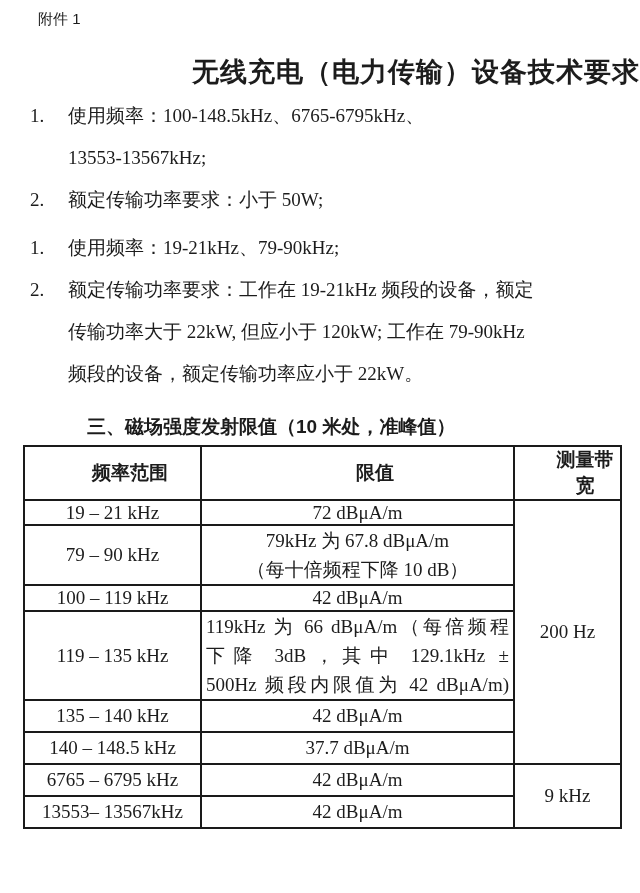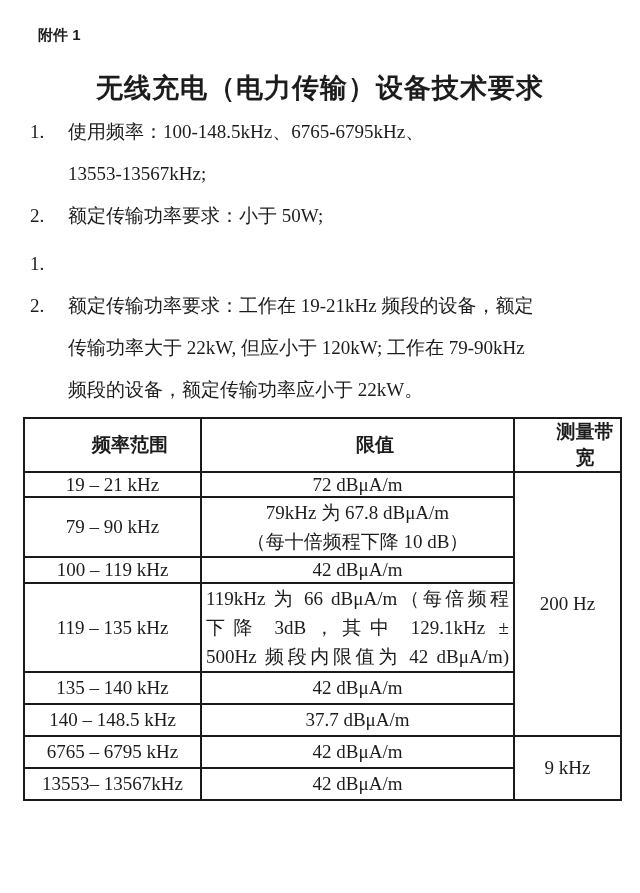--- a/index.html
+++ b/index.html
@@ -10,30 +10,30 @@
   html,body{margin:0;padding:0;background:#ffffff;}
   .page{
     position:relative;
     width:640px;height:893px;
     background:#ffffff;
     color:var(--ink);
     overflow:hidden;
     font-family:var(--serif);
   }
   .attachment{
-    padding-top:25px;
+    padding-top:9px;
     margin-left:38px;
     font-family:var(--sans);
     font-size:15px;
     line-height:20px;
-    font-weight:700;
+    font-weight:400;
   }
   .doc-title{
     margin-top:27px;
-    text-align:center;
+    text-align:right;
     font-family:var(--serif);
     font-size:27px;
     font-weight:700;
     line-height:33px;
     letter-spacing:1px;
   }
   .sec-heading{
     margin-left:87px;
     font-family:var(--sans);
     font-size:19px;
@@ -117,29 +117,31 @@
     </div>
     <div class="item">
       <span class="num">2.</span>
       <div class="txt">额定传输功率要求：小于 50W;</div>
     </div>
   </div>
 
   <div class="items">
     <div class="item">
       <span class="num">1.</span>
+      <div class="txt">使用频率：19-21kHz、79-90kHz;</div>
     </div>
     <div class="item">
       <span class="num">2.</span>
       <div class="txt">额定传输功率要求：工作在 19-21kHz 频段的设备，额定
 传输功率大于 22kW, 但应小于 120kW; 工作在 79-90kHz
 频段的设备，额定传输功率应小于 22kW。</div>
     </div>
   </div>
 
+  <div class="sec-heading h3">三、磁场强度发射限值（10 米处，准峰值）</div>
 
   <table class="limits">
     <colgroup>
         <col class="c1">
         <col class="c2">
         <col class="c3">
       </colgroup>
     <thead>
       <tr>
         <th>频率范围</th>

